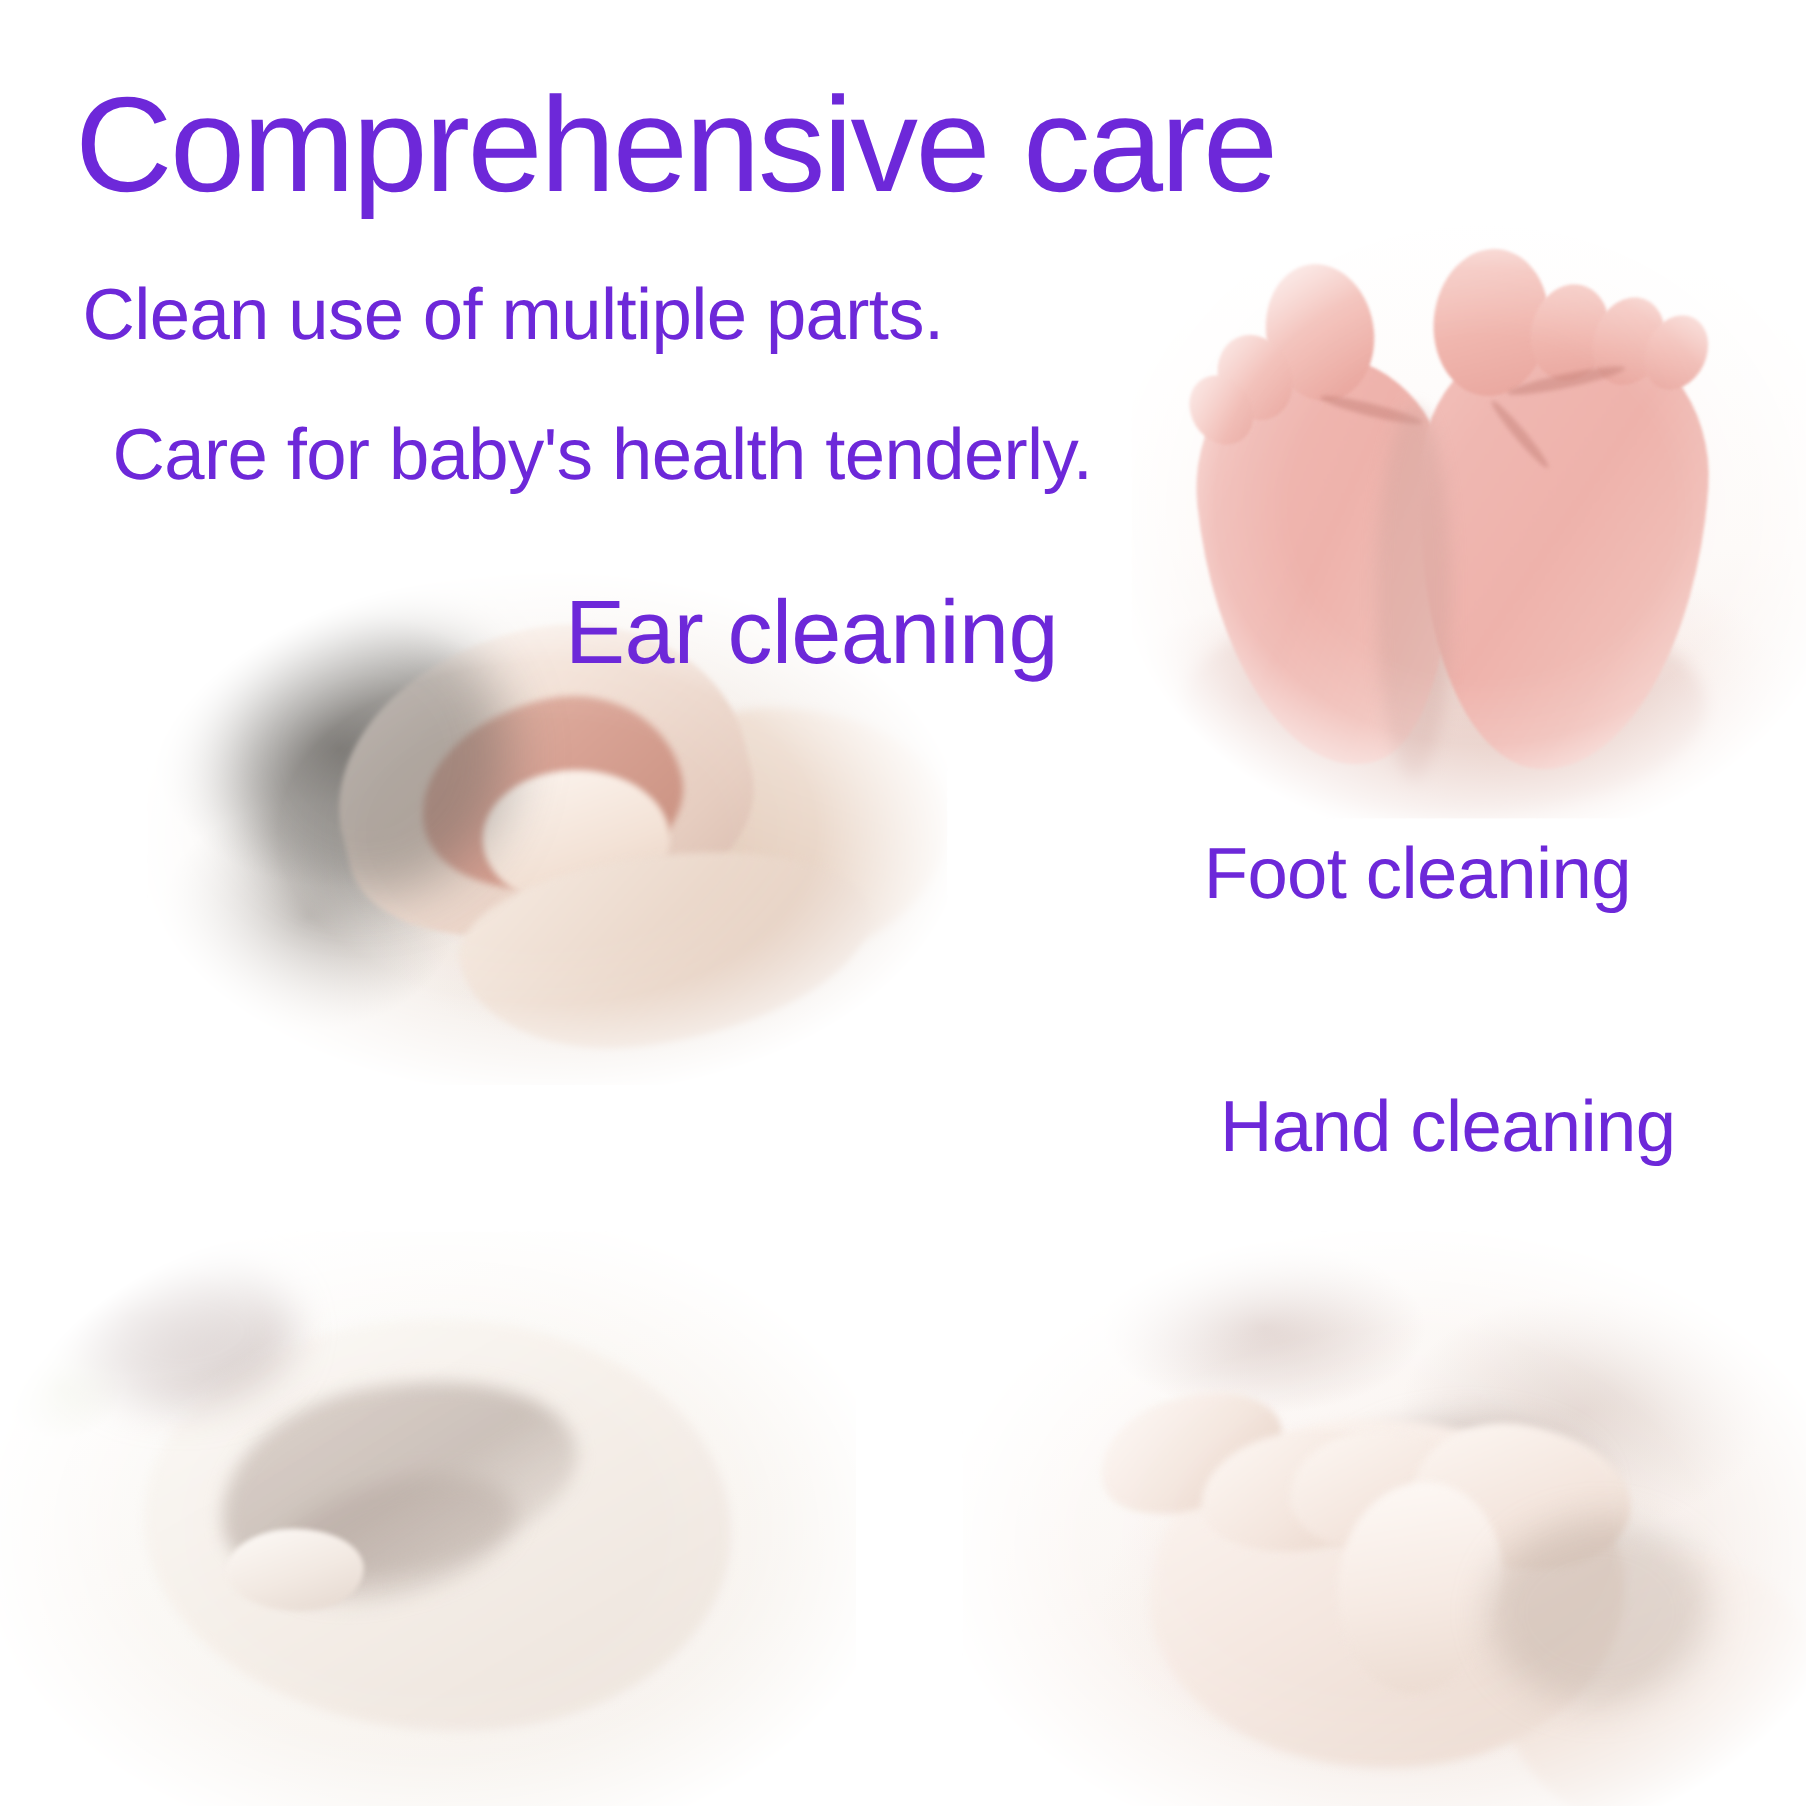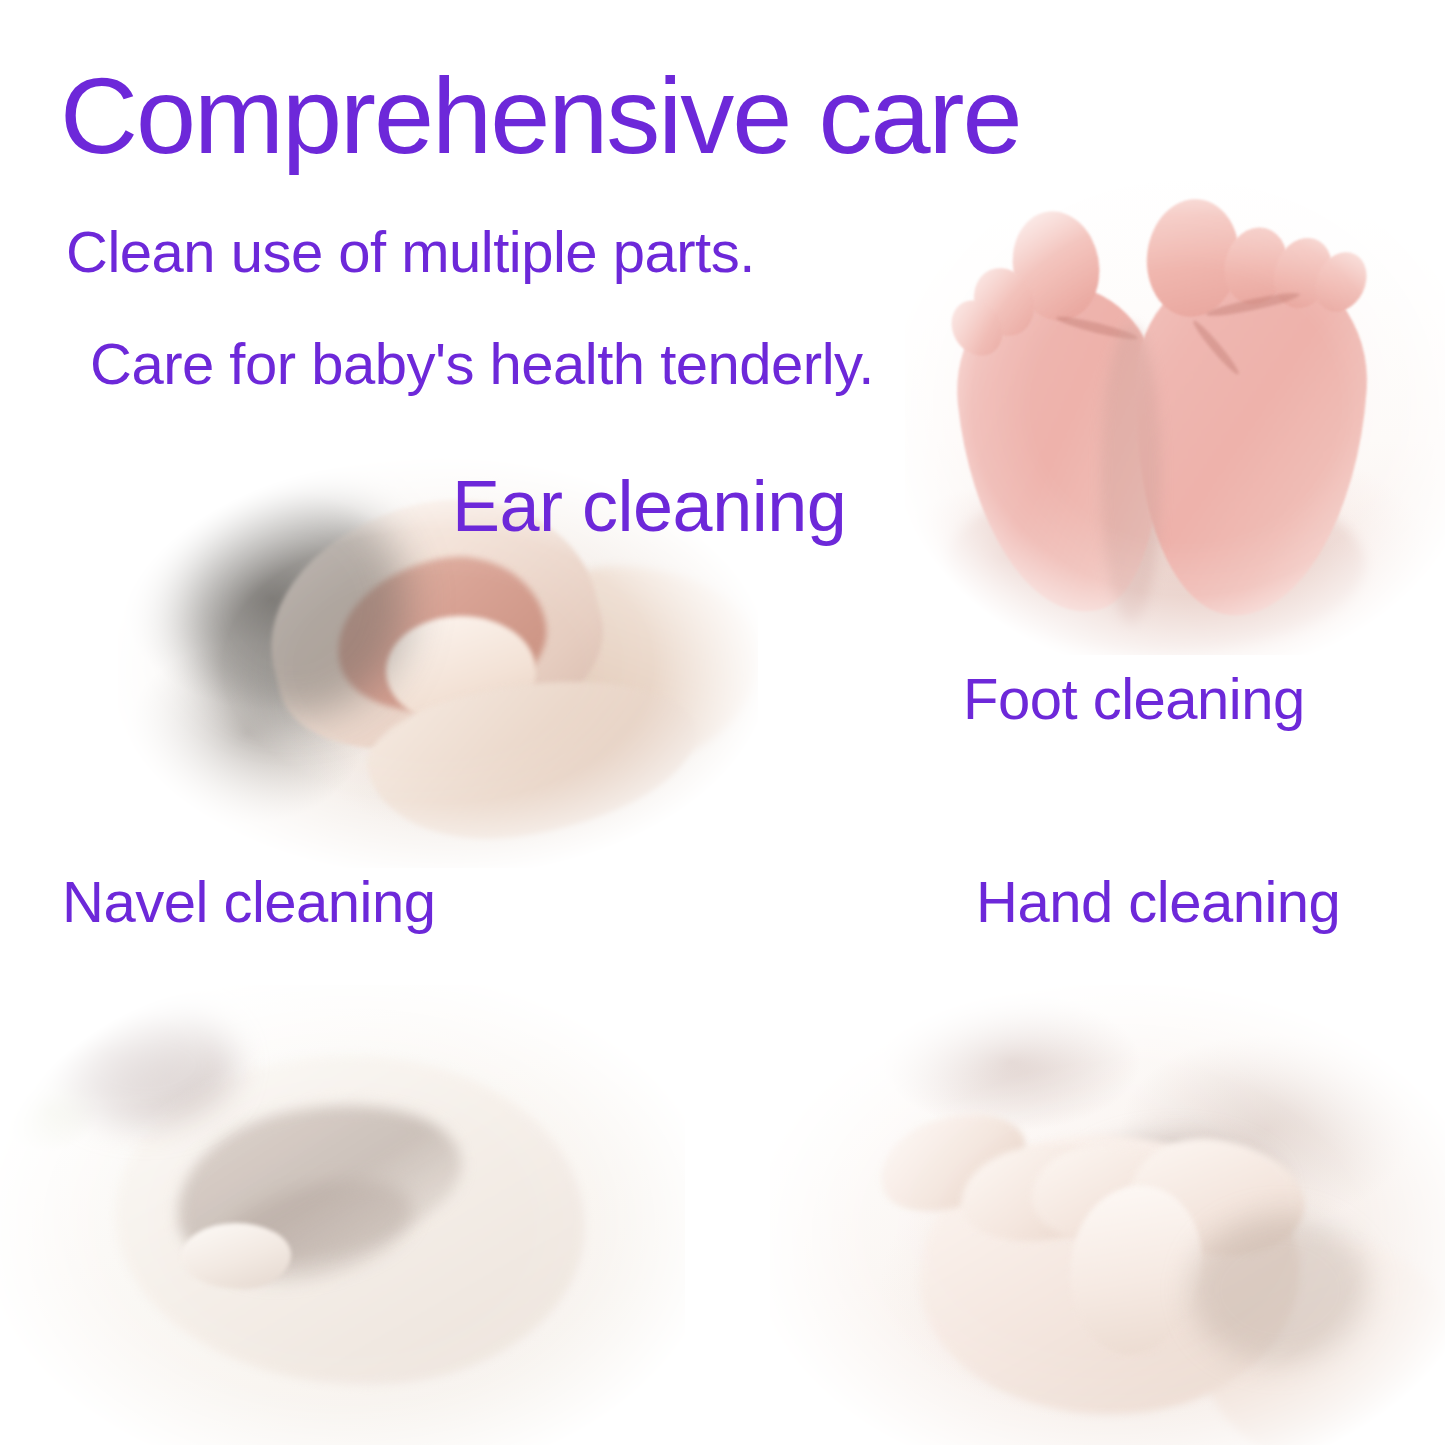--- a/index.html
+++ b/index.html
@@ -369,17 +369,16 @@
   <div class="txt" id="title">Comprehensive care</div>
 
   <div class="txt" id="sub1">Clean use of multiple parts.</div>
 
   <div class="txt" id="sub2">Care for baby's health tenderly.</div>
 
   <div class="txt" id="lbl-ear">Ear cleaning</div>
 
   <div class="txt" id="lbl-foot">Foot cleaning</div>
 
-  <div class="txt" id="lbl-navel">Navel cleaning</div>
 
   <div class="txt" id="lbl-hand">Hand cleaning</div>
 
 </div>
 
 </body></html>

